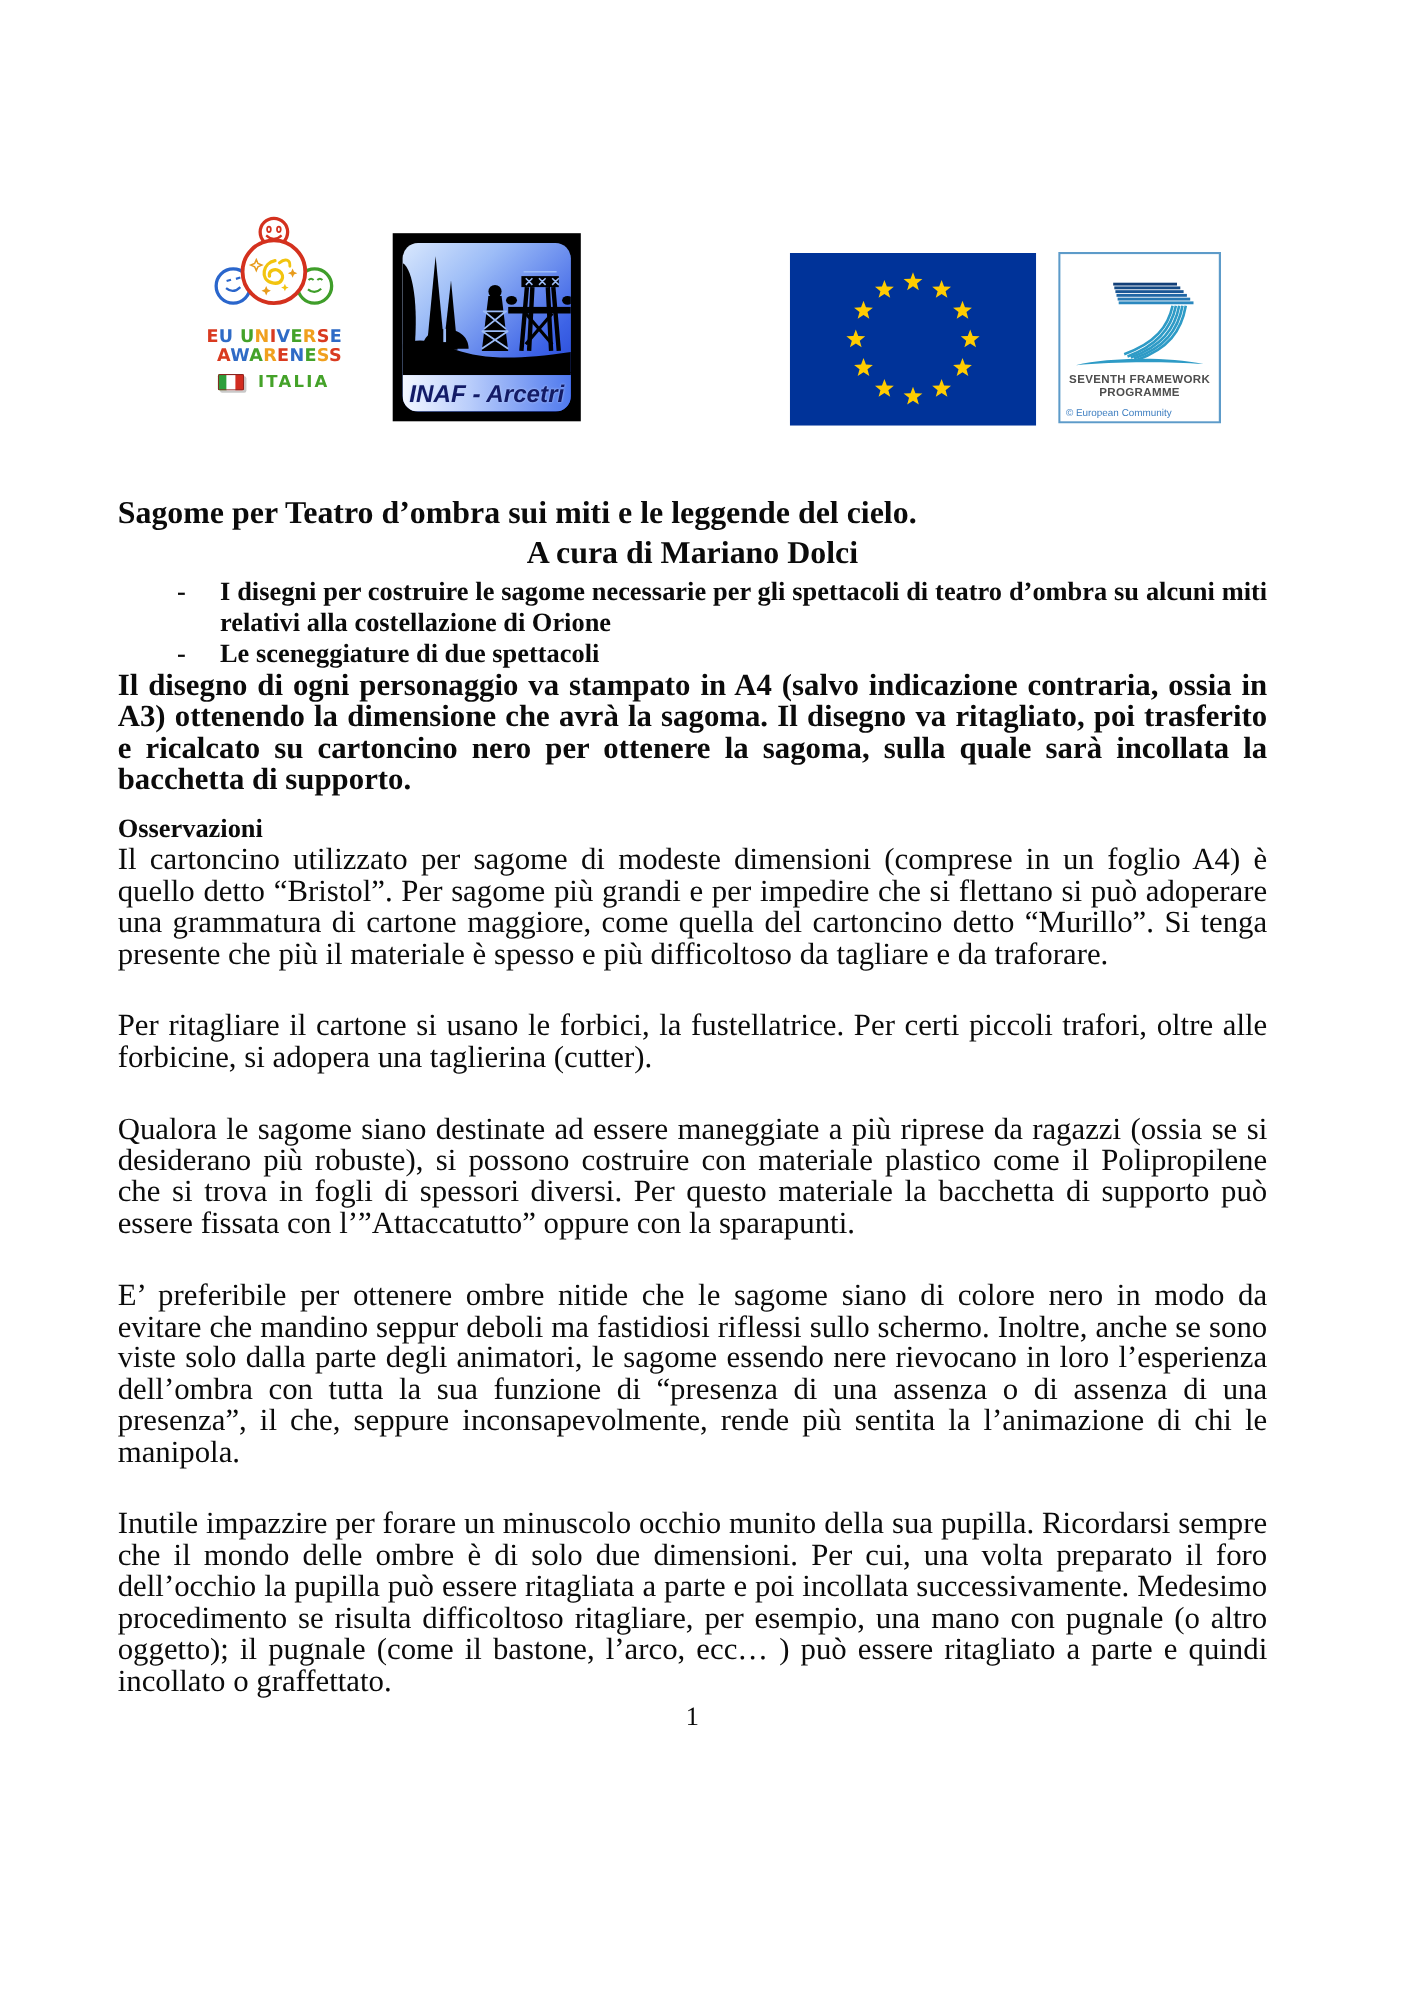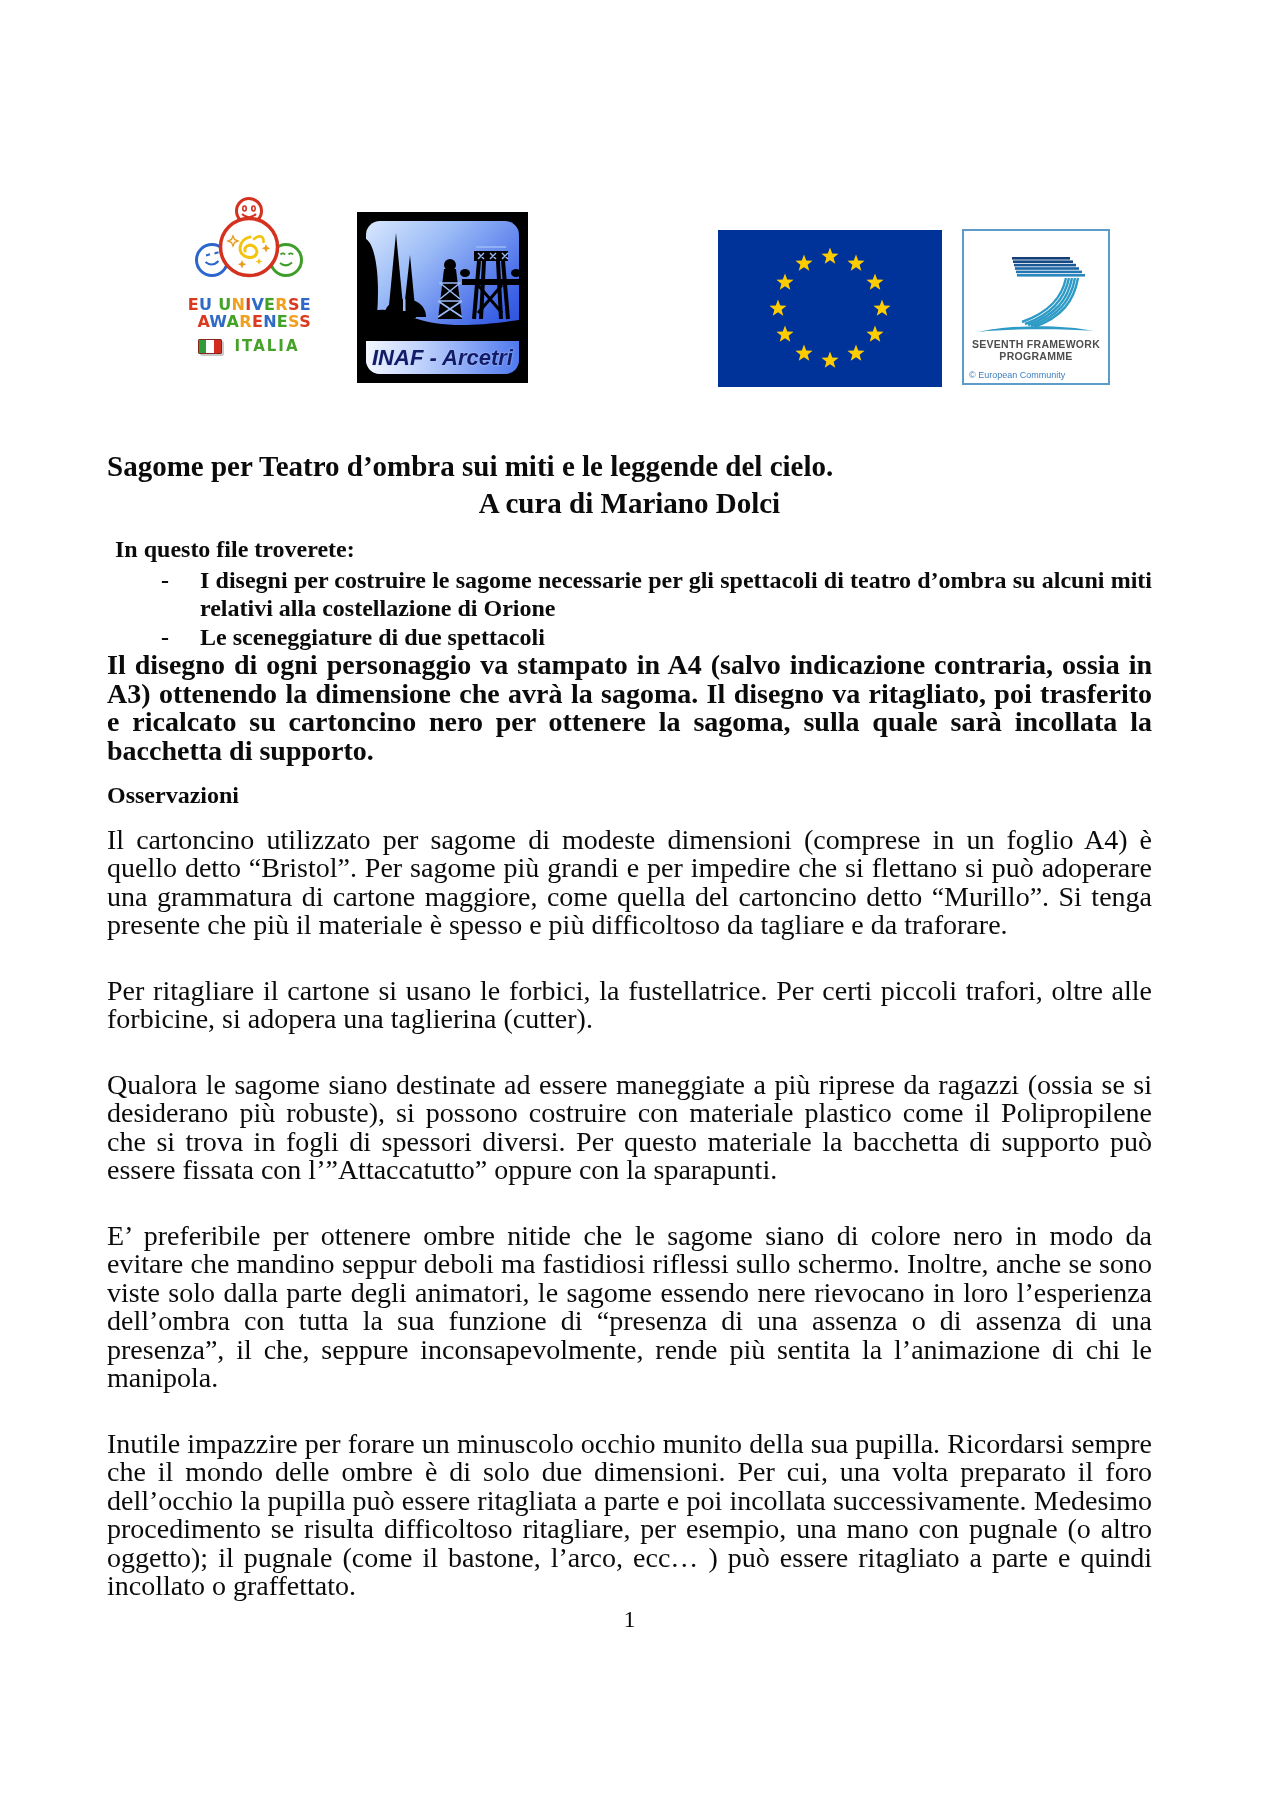--- a/index.html
+++ b/index.html
@@ -53,21 +53,21 @@
   .intro-heading { margin-top: 13px; padding-left: 8px; font-weight: bold; font-size: 24px; line-height: 28.5px; }
   .bullets { margin-top: 2px; }
   .bullet { position: relative; padding-left: 93px; font-weight: bold; font-size: 24px; line-height: 28.5px; text-align: justify; }
   .bullet .dash { position: absolute; left: 54px; top: 0; font-weight: bold; }
 
   .h-sagome { margin-top: 63px; font-weight: bold; font-size: 24px; line-height: 28.5px; }
   .p-sagome { font-weight: bold; }
   .h-oss { margin-top: 16px; font-weight: bold; font-size: 24px; line-height: 28.5px; }
 
   .para { margin-top: 37px; }
-  .para.first { margin-top: 16px; }
+  .para.first { margin-top: 0; }
 
   .page-number { margin-top: 4px; text-align: center; font-size: 24px; line-height: 28.5px; }
 
   svg text { font-family: "Liberation Sans", sans-serif; }
 </style>
 </head>
 <body>
 
 <div class="page">
   <div class="content">
@@ -180,21 +180,20 @@
         <path d="M16,103 C48,95.5 100,95.5 132,102 C100,99.5 48,99.5 16,103 Z" fill="#2e9bc6"></path>
         <text x="74" y="119" text-anchor="middle" font-size="10.5" font-weight="bold" letter-spacing="0.3" fill="#4d4d4d">SEVENTH FRAMEWORK</text>
         <text x="74" y="131" text-anchor="middle" font-size="10.5" font-weight="bold" letter-spacing="0.3" fill="#4d4d4d">PROGRAMME</text>
         <text x="7" y="149" font-size="9" fill="#3d7ec0">© European Community</text>
       </svg>
     </div>
 
     <div class="title">Sagome per Teatro d’ombra sui miti e le leggende del cielo.</div>
     <div class="subtitle">A cura di Mariano Dolci</div>
 
-    <div class="intro-heading">In questo file troverete:</div>
     <div class="bullets">
       <div class="bullet">
         <span class="dash">-</span>
         <span>I disegni per costruire le sagome necessarie per gli spettacoli di teatro d’ombra su alcuni miti relativi alla costellazione di Orione</span>
       </div>
       <div class="bullet">
         <span class="dash">-</span>
         <span>Le sceneggiature di due spettacoli</span>
       </div>
     </div>

